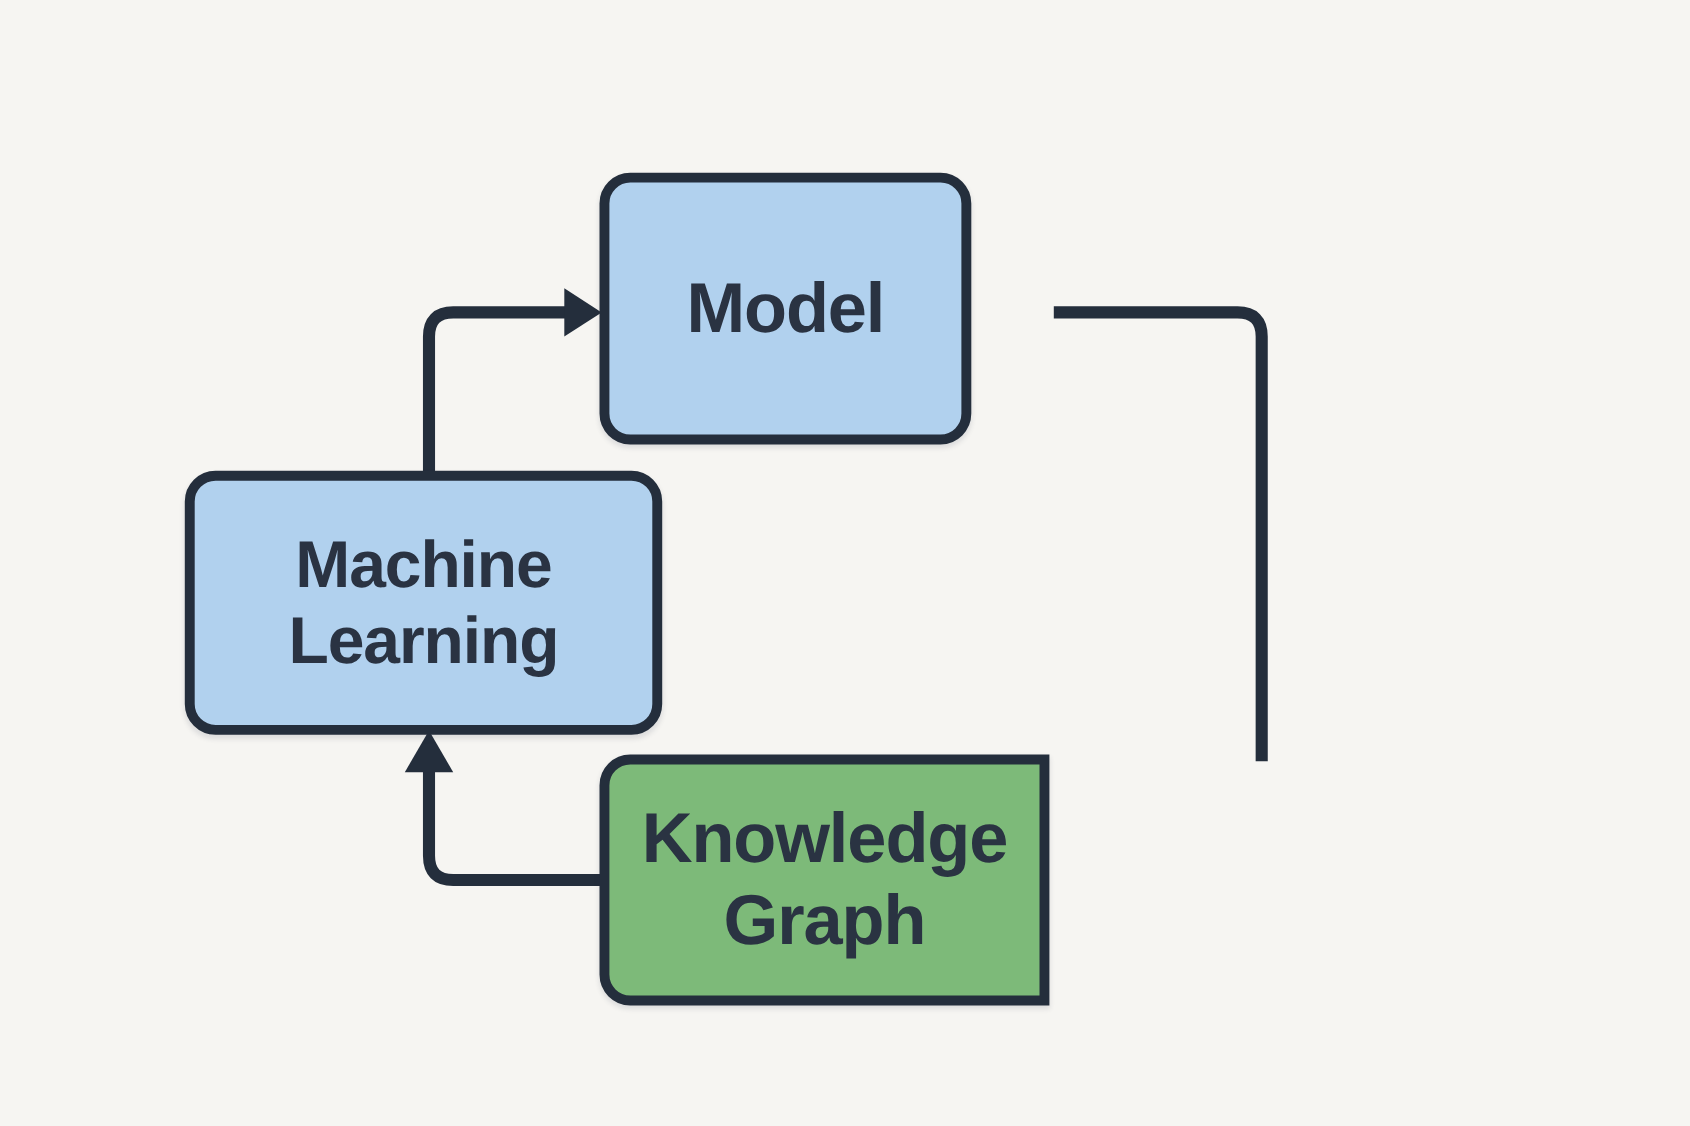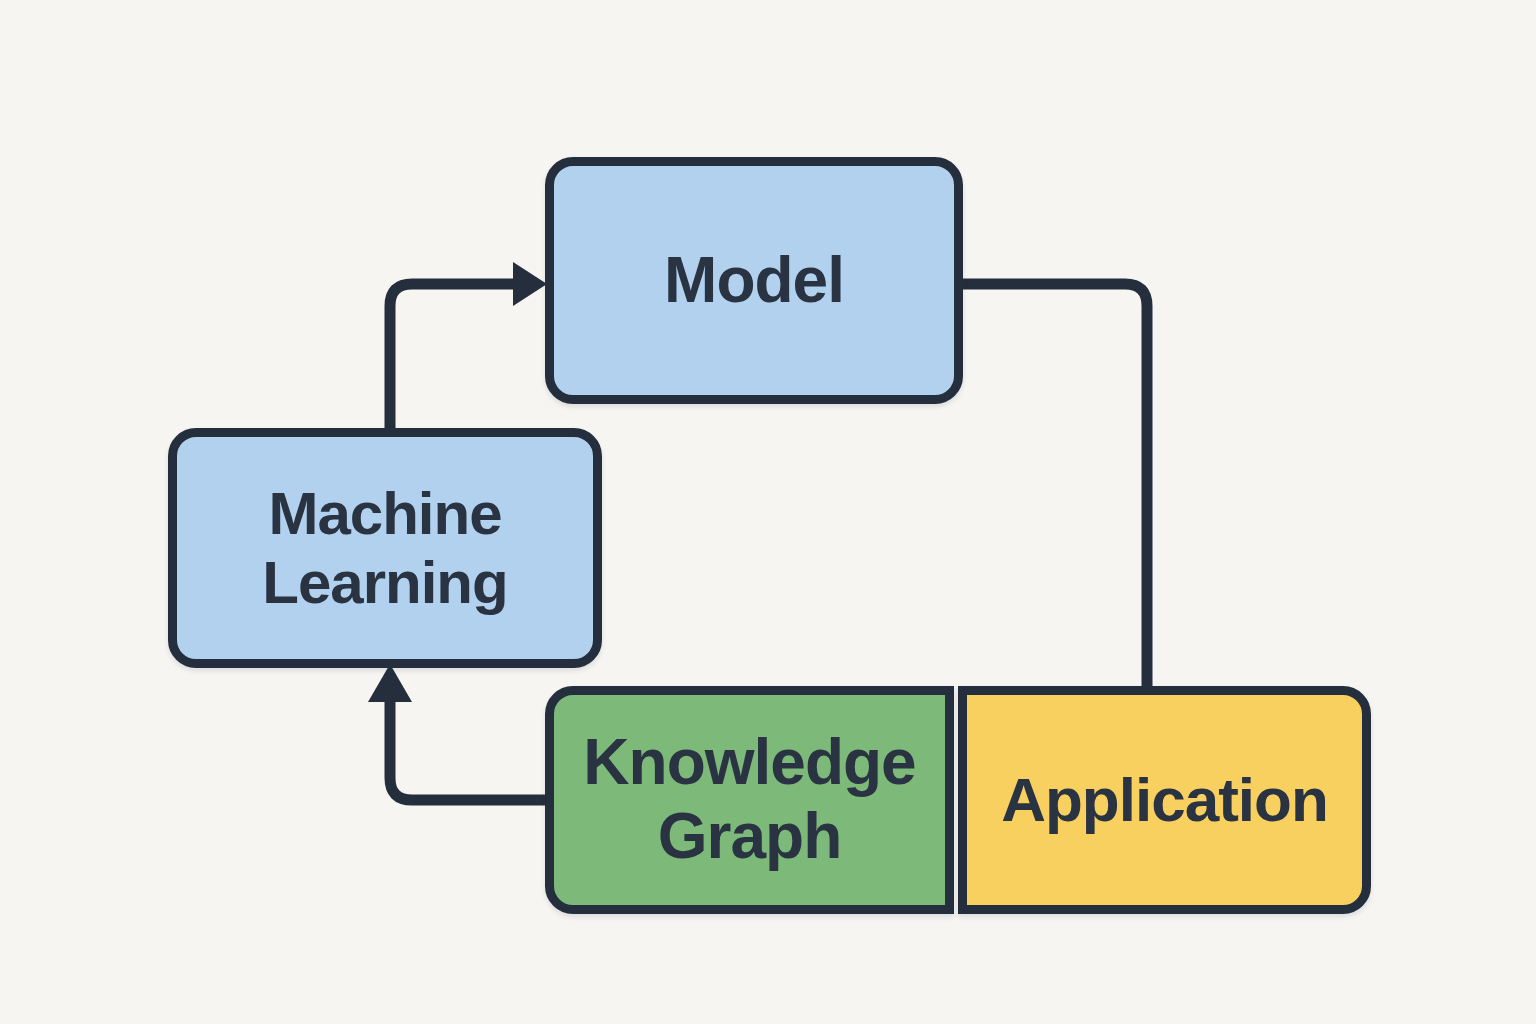--- a/index.html
+++ b/index.html
@@ -20,21 +20,21 @@
     border-radius:28px;
     display:flex;align-items:center;justify-content:center;
     text-align:center;
     color:#2a3342;
     font-weight:bold;
     letter-spacing:-1px;
     line-height:1.15;
     box-shadow:0 3px 5px rgba(40,50,70,0.12);
   }
   .node-model{
-    left:545px;top:157px;width:418px;height:247px;
+    left:545px;top:157px;width:338px;height:247px;
     font-size:64px;
   }
   .node-machine-learning{
     left:168px;top:428px;width:434px;height:240px;
     font-size:60px;
     padding:12px 30px;
   }
   .node-knowledge-graph{
     left:545px;top:686px;width:409px;height:228px;
     font-size:64px;
@@ -75,17 +75,14 @@
   </div>
 
   <div class="node node-machine-learning" style="background-color: rgb(177, 209, 238);">
     <span class="node-label">Machine Learning</span>
   </div>
 
   <div class="node node-knowledge-graph" style="background-color: rgb(125, 186, 121);">
     <span class="node-label">Knowledge Graph</span>
   </div>
 
-  <div class="node node-application" style="background-color: rgb(248, 208, 95);">
-    <span class="node-label">Application</span>
-  </div>
 
 </div>
 
 </body></html>

